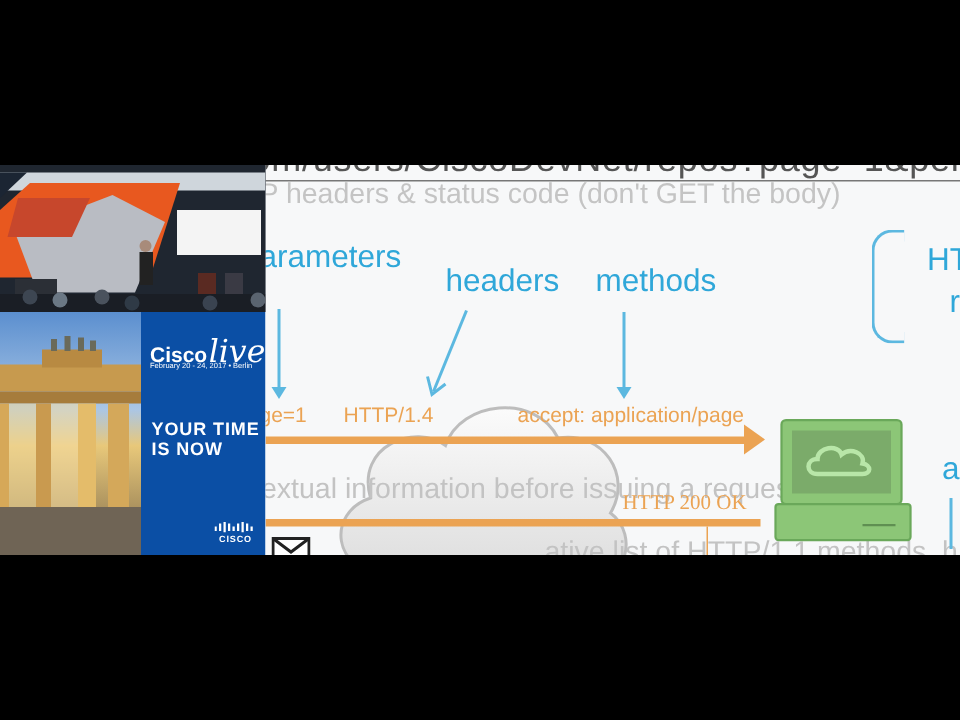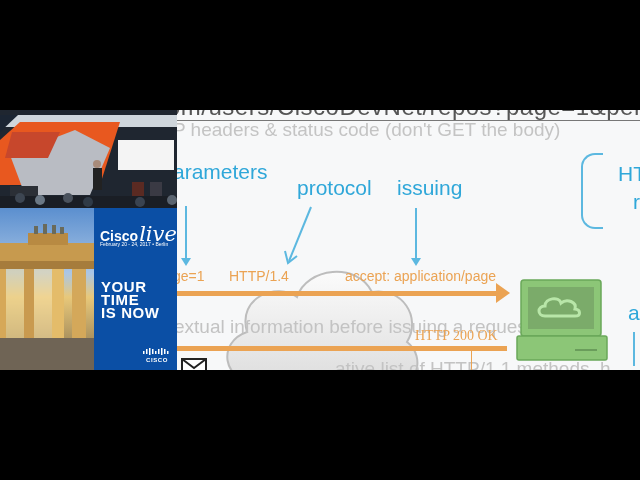--- a/index.html
+++ b/index.html
@@ -24,21 +24,21 @@
   .cloud { position:absolute; left:40px; top:152px; width:210px; height:140px; }
 
   
   .video { position:absolute; left:0; top:0; width:177px; height:98px; background:#1f2630; overflow:hidden; }
   .banner { position:absolute; left:0; top:98px; width:177px; height:162px; overflow:hidden; }
   .photo { position:absolute; left:0; top:0; width:94px; height:162px; background:linear-gradient(#5b8fcf 0%, #aac6e6 40%, #e8c87a 55%, #7e6a4a 100%); overflow:hidden; }
   .blue-panel { position:absolute; left:94px; top:0; width:83px; height:162px; background:#0b4fa5; color:#fff; }
   .cl-logo { position:absolute; left:6px; top:14px; font-size:14px; font-weight:bold; white-space:nowrap; }
   .cl-live { font-family:"DejaVu Serif", serif; font-style:italic; font-weight:normal; font-size:21px; margin-left:1px; }
   .cl-date { position:absolute; left:6px; top:33px; font-size:5px; white-space:nowrap; }
-  .slogan { position:absolute; left:7px; top:72px; font-size:15px; font-weight:bold; line-height:13px; letter-spacing:0.6px; }
+  .slogan { position:absolute; left:7px; top:72px; font-size:12px; font-weight:bold; line-height:13px; letter-spacing:0.6px; }
   .cisco-bars { position:absolute; left:49px; top:140px; width:28px; height:7px; }
   .cisco-word { position:absolute; left:52px; top:149px; font-size:6px; font-weight:bold; letter-spacing:0.6px; }
 </style>
 </head>
 <body>
 
 <div class="letterbox-top"></div>
 
 <div class="frame">
 
@@ -51,22 +51,22 @@
       <defs>
         <linearGradient id="cg" x1="0" y1="0" x2="0" y2="1">
           <stop offset="0" stop-color="#fbfbfb"></stop>
           <stop offset="1" stop-color="#dcdcdc"></stop>
         </linearGradient>
       </defs>
       <path d="M40 120 C5 120 0 80 30 70 C20 35 60 20 80 35 C90 5 140 0 155 30 C185 25 205 55 190 80 C210 95 200 130 170 125 Z" fill="url(#cg)" stroke="#bdbdbd" stroke-width="2"></path>
     </svg>
 
     <div class="lbl" style="left:-4px; top:50px;text-align:right;">arameters</div>
-    <div class="lbl" style="left:120px; top:66px;">protocol</div>
-    <div class="lbl" style="left:220px; top:66px;">issuing</div>
+    <div class="lbl" style="left:120px; top:66px;">headers</div>
+    <div class="lbl" style="left:220px; top:66px;">methods</div>
 
     <div class="arrow-v" style="left:8px; top:96px; height:55px;"></div>
     <div class="arrow-head" style="left:4px; top:148px;"></div>
     <svg style="position:absolute; left:106px; top:95px; width:32px; height:62px;" viewBox="0 0 32 62">
       <line x1="28" y1="2" x2="6" y2="56" stroke="#5cb8e0" stroke-width="2"></line>
       <polyline points="2,46 5,58 14,51" fill="none" stroke="#5cb8e0" stroke-width="2"></polyline>
     </svg>
     <div class="arrow-v" style="left:238px; top:98px; height:52px;"></div>
     <div class="arrow-head" style="left:234px; top:148px;"></div>
 
@@ -74,21 +74,21 @@
     <div class="lbl" style="left:441px; top:52px;">HT</div>
     <div class="lbl" style="left:456px; top:80px;">re</div>
 
     <div class="orange-text" style="left:-4px; top:158px;">ge=1</div>
     <div class="orange-text" style="left:52px; top:158px;">HTTP/1.4</div>
     <div class="orange-text" style="left:168px; top:158px;">accept: application/page</div>
     <div class="orange-bar" style="left:0; top:181px; width:322px;"></div>
     <div class="orange-arrowhead" style="left:319px; top:173px;"></div>
 
     <div class="gray-text" style="left:-3px; top:206px;">extual information before issuing a request</div>
-    <div class="gray-text" style="left:158px; top:248px;">ative list of HTTP/1.1 methods, h</div>
+    <div class="gray-text" style="left:186px; top:248px;">ative list of HTTP/1.1 methods, h</div>
 
     <div class="orange-text" style="left:238px; top:218px;font-family:Liberation Serif, serif;">HTTP 200 OK</div>
     <div class="orange-bar" style="left:0; top:236px; width:330px;"></div>
     <div style="position:absolute; left:294px; top:241px; width:1px; height:20px; background:#eba353;"></div>
     <svg style="position:absolute; left:4px; top:248px; width:26px; height:16px;" viewBox="0 0 26 16">
       <rect x="1" y="1" width="24" height="16" fill="#fff" stroke="#222" stroke-width="2"></rect>
       <polyline points="1,1 13,10 25,1" fill="none" stroke="#222" stroke-width="2"></polyline>
     </svg>
 
     <svg style="position:absolute; left:338px; top:168px; width:96px; height:86px;" viewBox="0 0 96 86">

